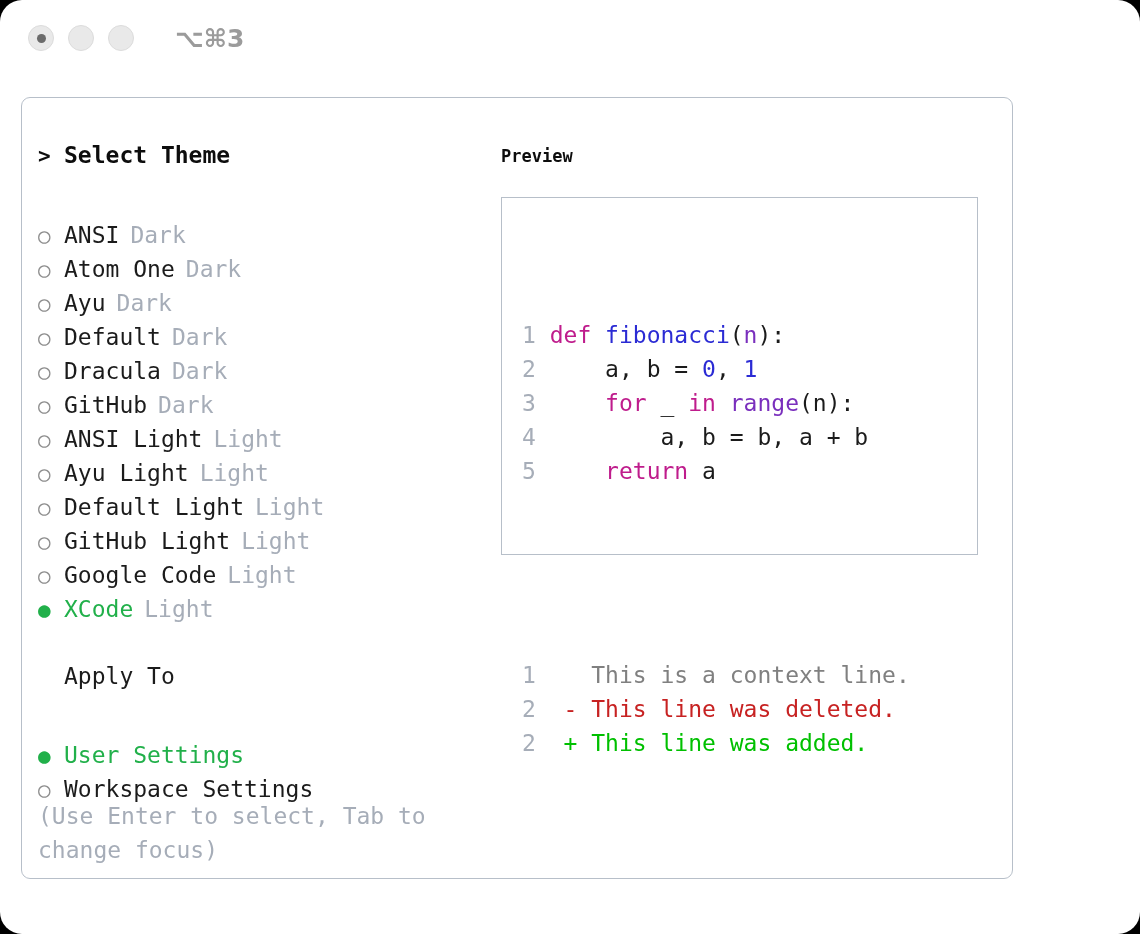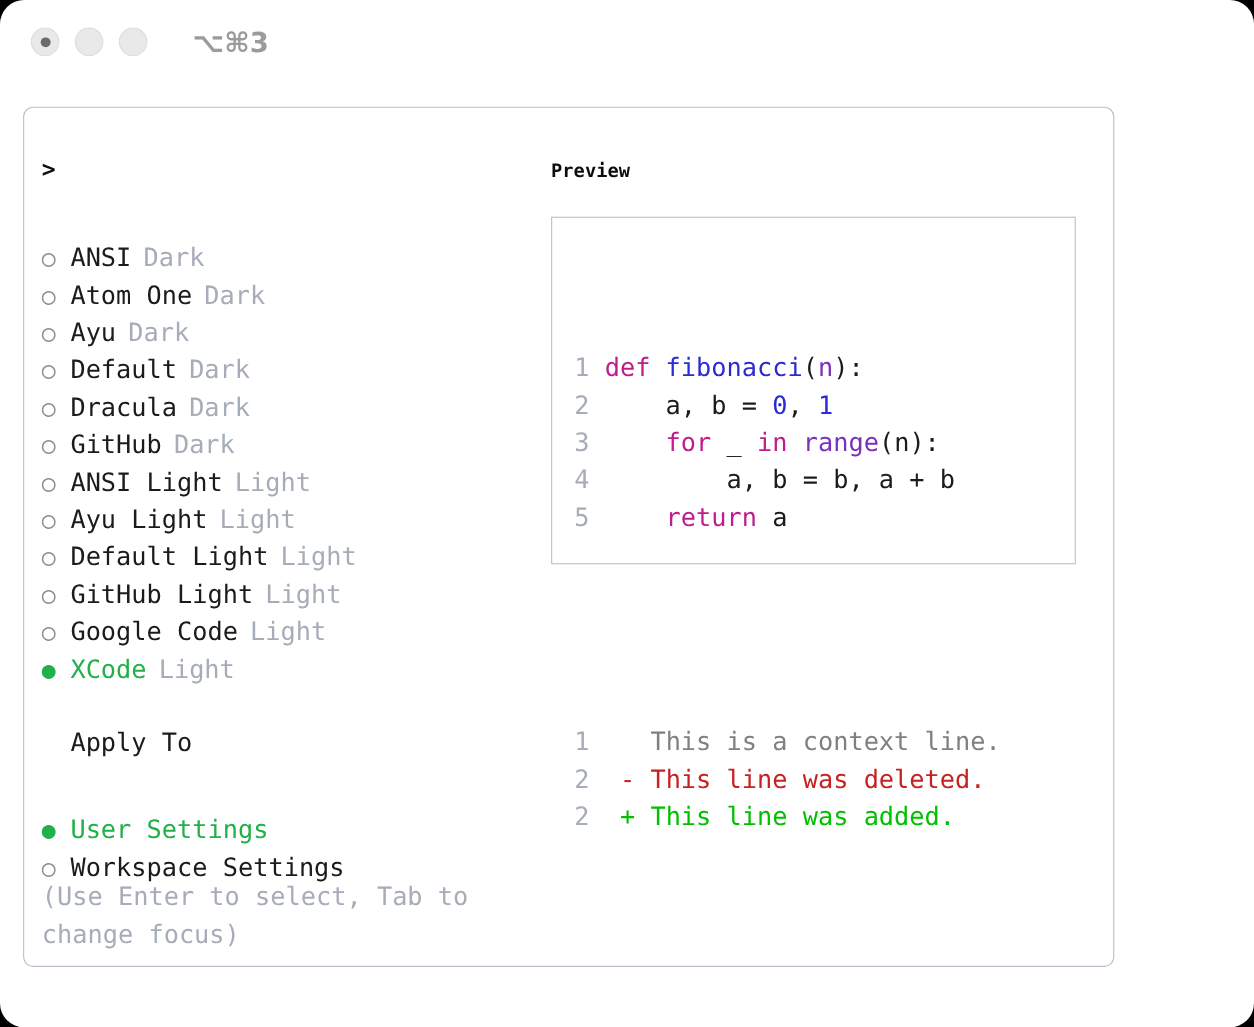--- a/index.html
+++ b/index.html
@@ -164,21 +164,21 @@
   .preview-title {
     font-size: 17px;
     font-weight: bold;
     color: #0d0d0d;
     height: 34px;
     line-height: 28px;
   }
   .preview-box {
     margin-top: 21px;
     width: 477px;
-    height: 316px;
+    height: 358px;
     border: 1.5px solid #b7bfc9;
     box-sizing: border-box;
     background: #ffffff;
     position: relative;
   }
   .code {
     position: absolute;
     left: 20px;
     top: 52px;
     font-size: 23px;
@@ -212,21 +212,21 @@
       <div class="dot"></div>
     </div>
     <div class="shortcut">⌥⌘3</div>
   </div>
 
   <div class="panel">
     <div class="panel-inner">
 
       <div class="left-col">
         <div class="row header">
-          <span class="marker">&gt;</span>
+          <span class="marker">&gt;</span><span>Select Theme</span>
         </div>
         <div id="theme-list">
             <div class="row"><span class="marker">○</span><span class="label">ANSI</span><span class="variant">Dark</span></div>
             <div class="row"><span class="marker">○</span><span class="label">Atom One</span><span class="variant">Dark</span></div>
             <div class="row"><span class="marker">○</span><span class="label">Ayu</span><span class="variant">Dark</span></div>
             <div class="row"><span class="marker">○</span><span class="label">Default</span><span class="variant">Dark</span></div>
             <div class="row"><span class="marker">○</span><span class="label">Dracula</span><span class="variant">Dark</span></div>
             <div class="row"><span class="marker">○</span><span class="label">GitHub</span><span class="variant">Dark</span></div>
             <div class="row"><span class="marker">○</span><span class="label">ANSI Light</span><span class="variant">Light</span></div>
             <div class="row"><span class="marker">○</span><span class="label">Ayu Light</span><span class="variant">Light</span></div>

